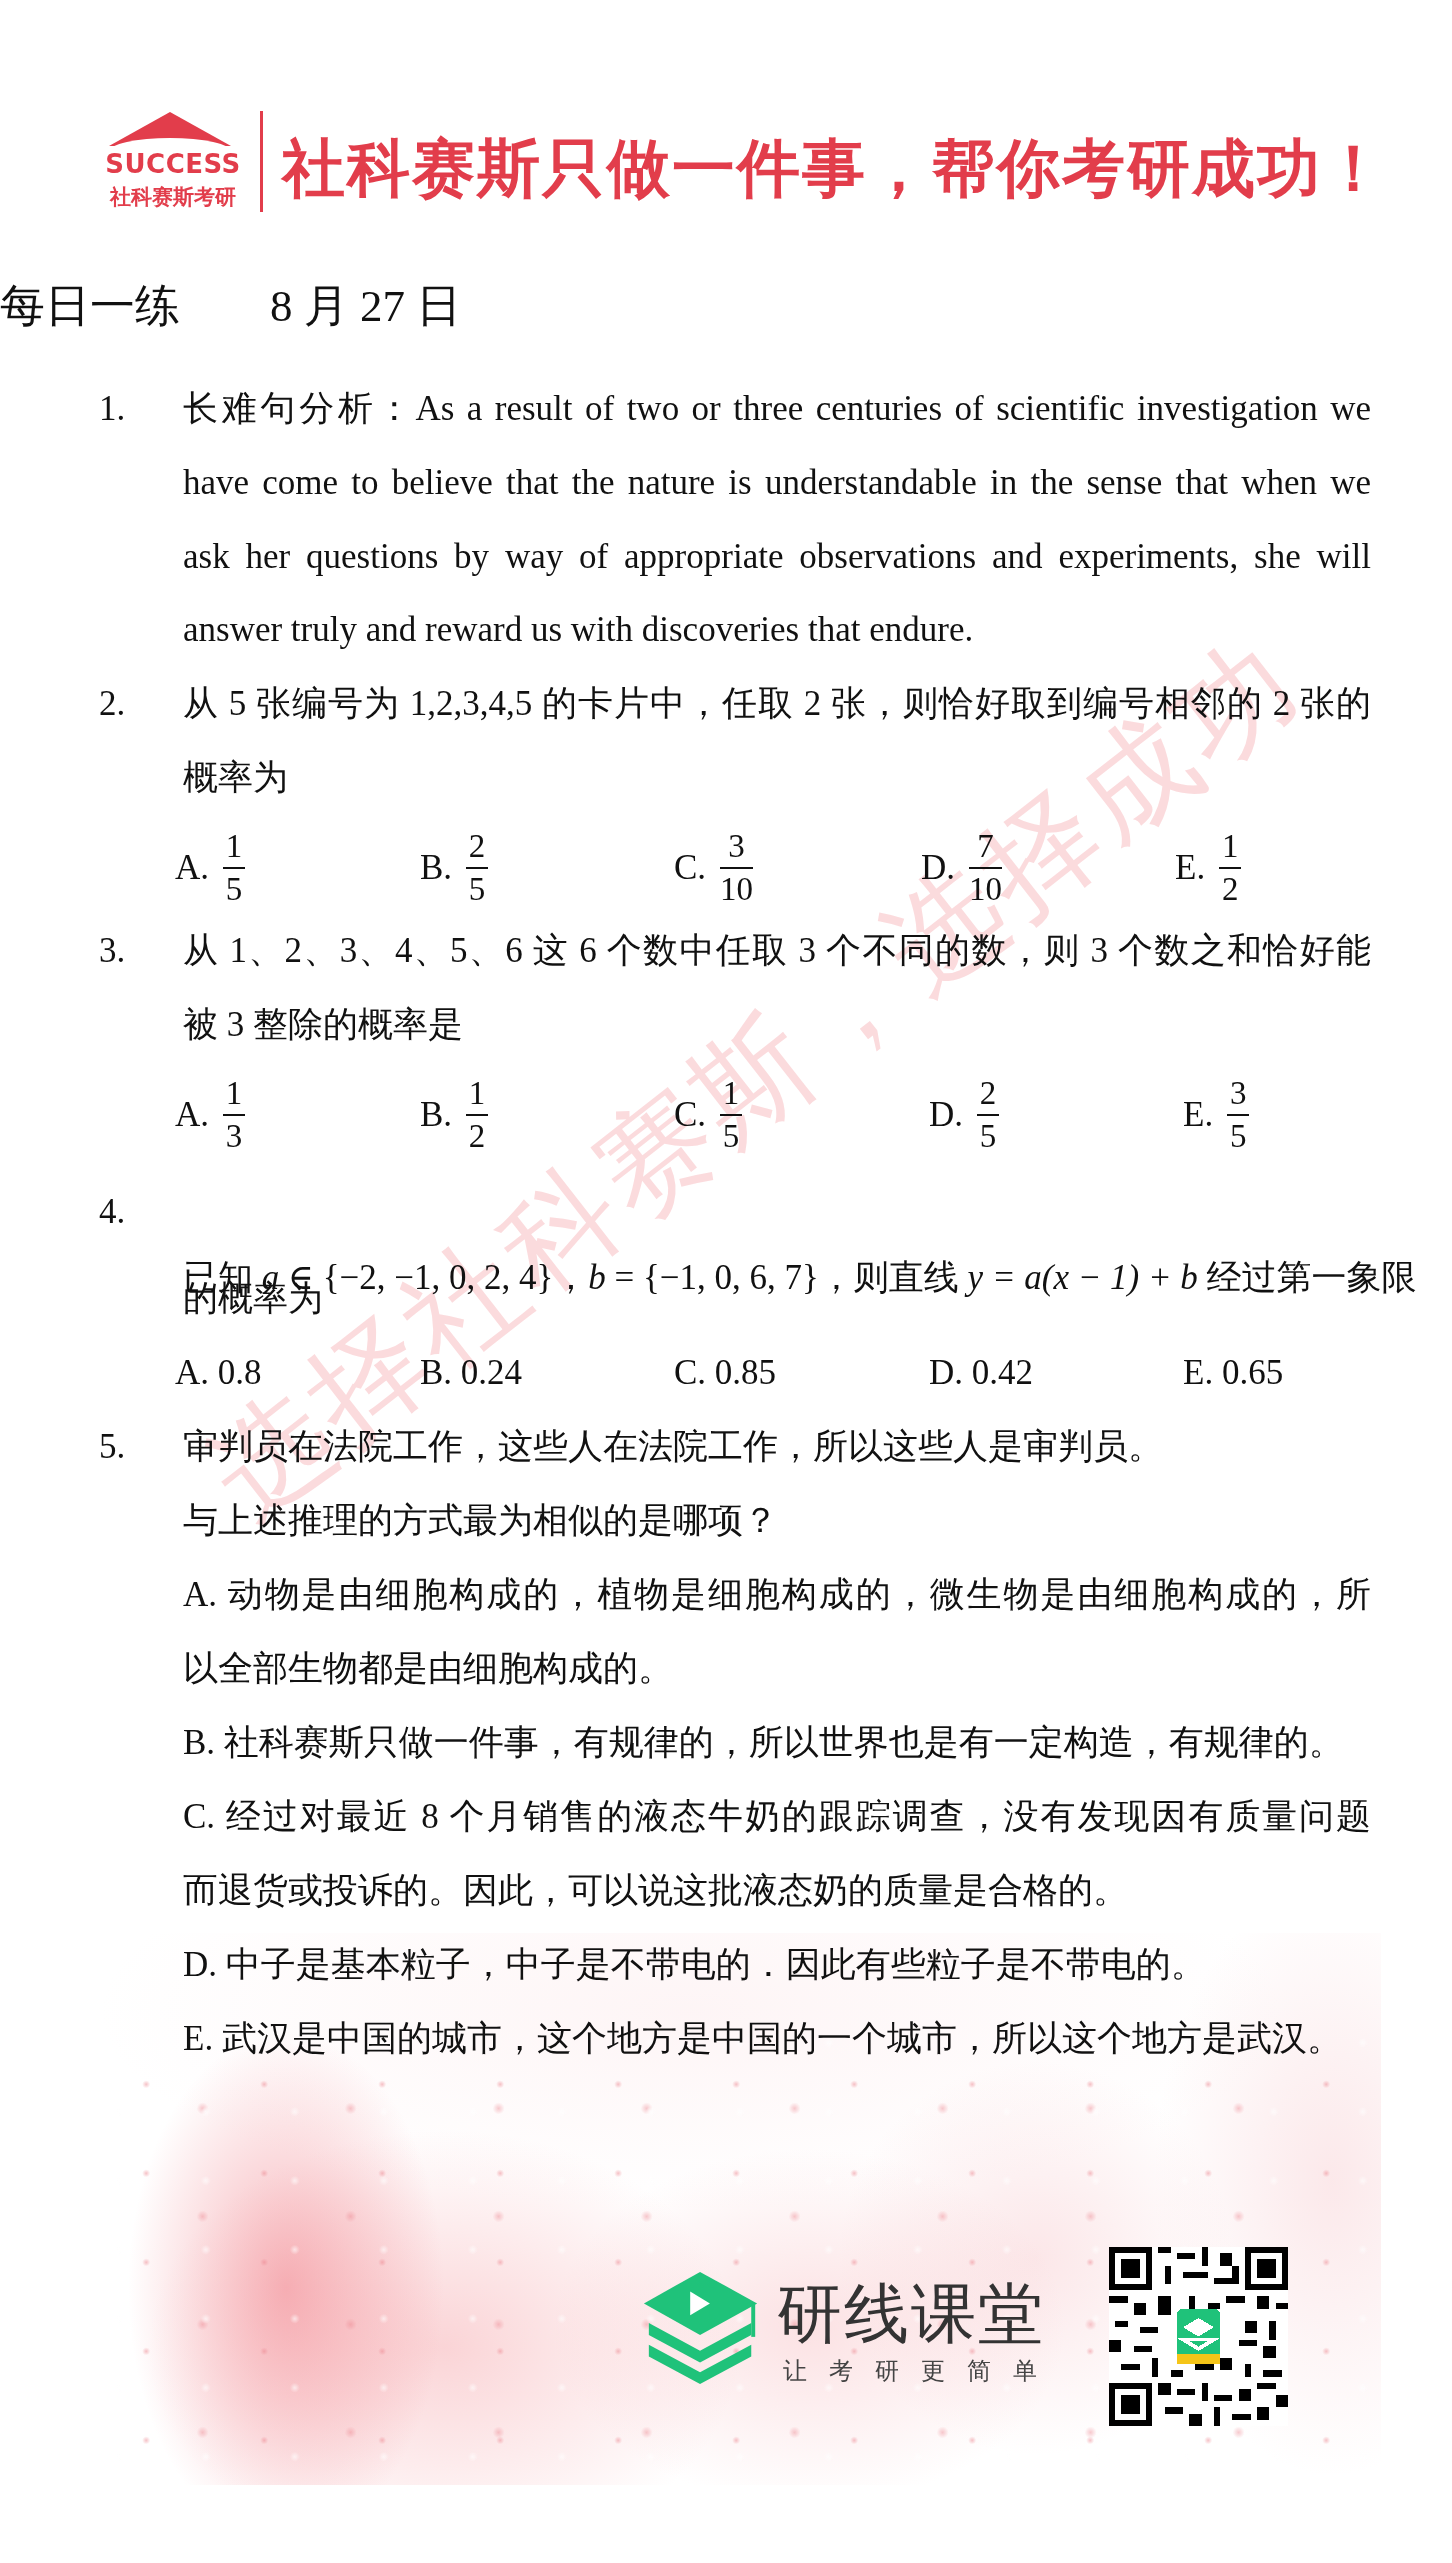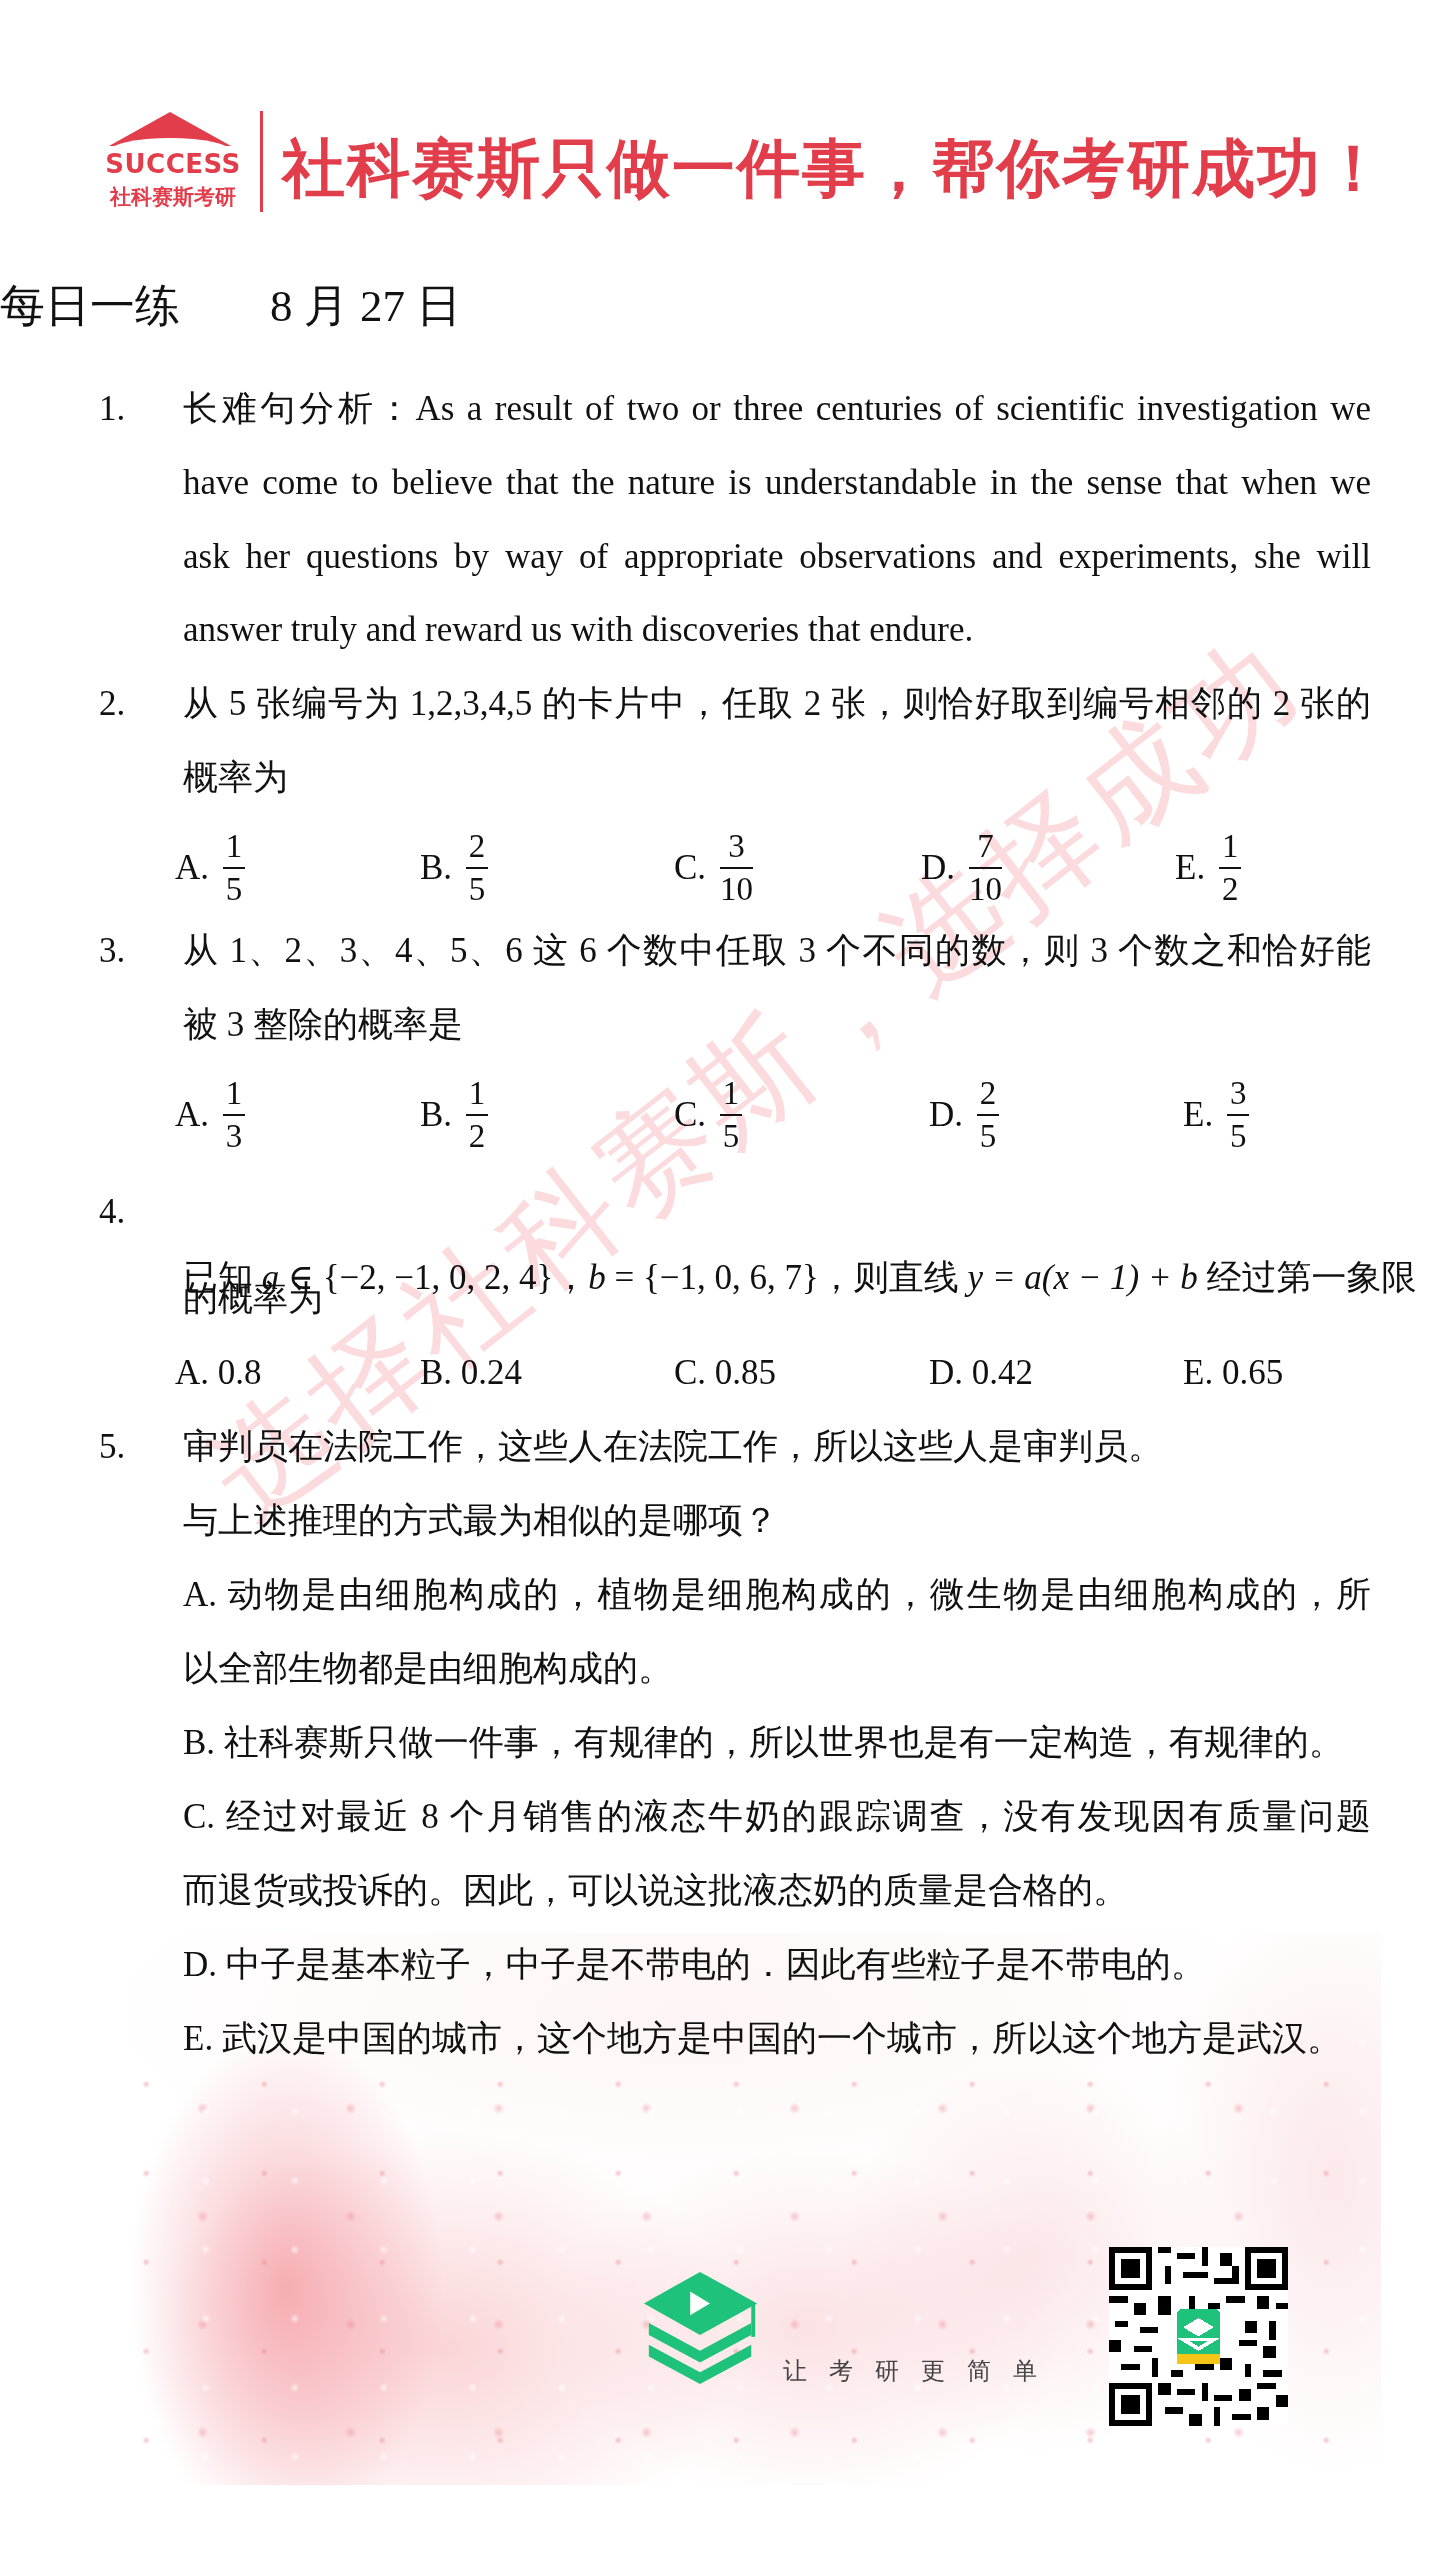--- a/index.html
+++ b/index.html
@@ -265,20 +265,21 @@
 </div>
 
 <div class="footer-logo">
   <svg class="cap-icon" viewBox="0 0 130 130">
     <polygon points="5,40 62,8 120,40 62,72" fill="#1fc27a"></polygon>
     <polygon points="52,28 52,52 72,40" fill="#ffffff"></polygon>
     <rect x="114" y="40" width="4" height="34" fill="#1fc27a"></rect>
     <polygon points="10,60 62,88 114,60 114,72 62,100 10,72" fill="#1fc27a"></polygon>
     <polygon points="10,82 62,110 114,82 114,94 62,122 10,94" fill="#1fc27a"></polygon>
   </svg>
+  <div class="footer-name">研线课堂</div>
   <div class="footer-slogan">让考研更简单</div>
 </div>
 
 <svg class="qr" viewBox="0 0 29 29" shape-rendering="crispEdges">
   <rect width="29" height="29" fill="#fff"></rect>
   <g fill="#000">
     <rect x="0" y="0" width="7" height="7"></rect>
       <rect x="1" y="1" width="5" height="5" fill="#fff"></rect>
       <rect x="2" y="2" width="3" height="3"></rect>
     <rect x="22" y="0" width="7" height="7"></rect>

